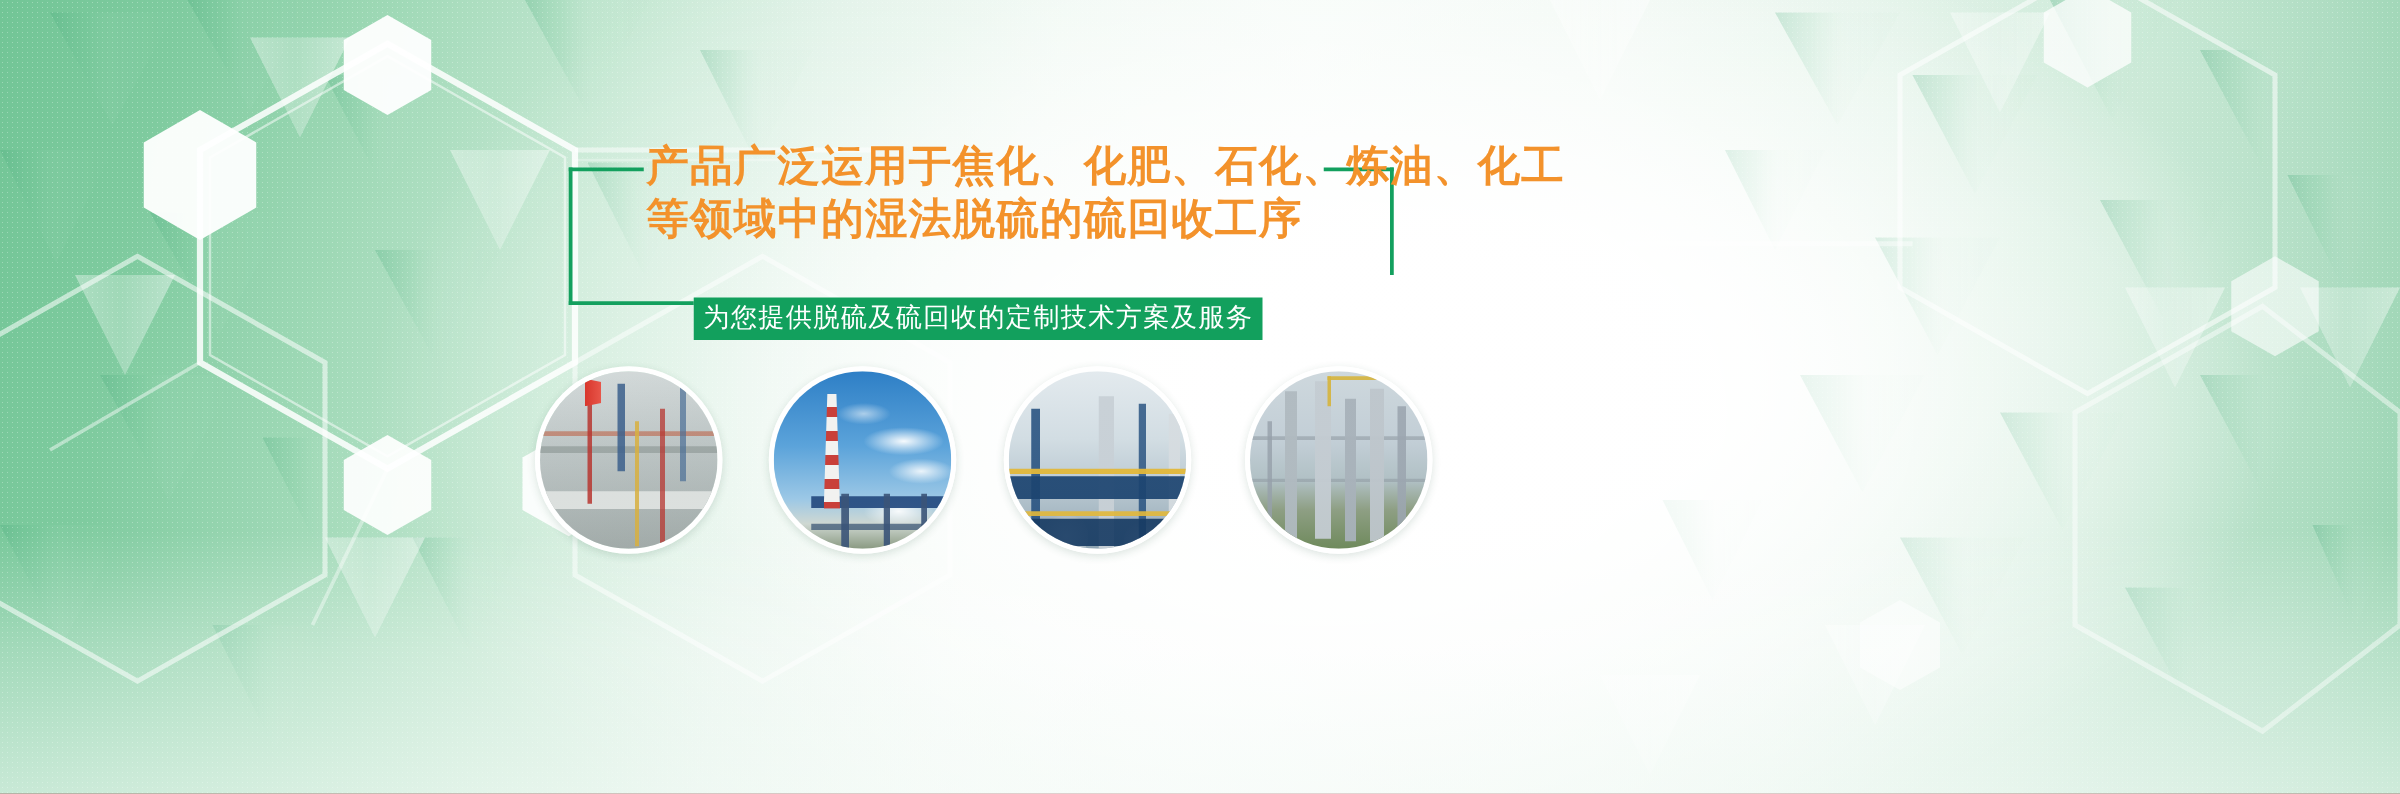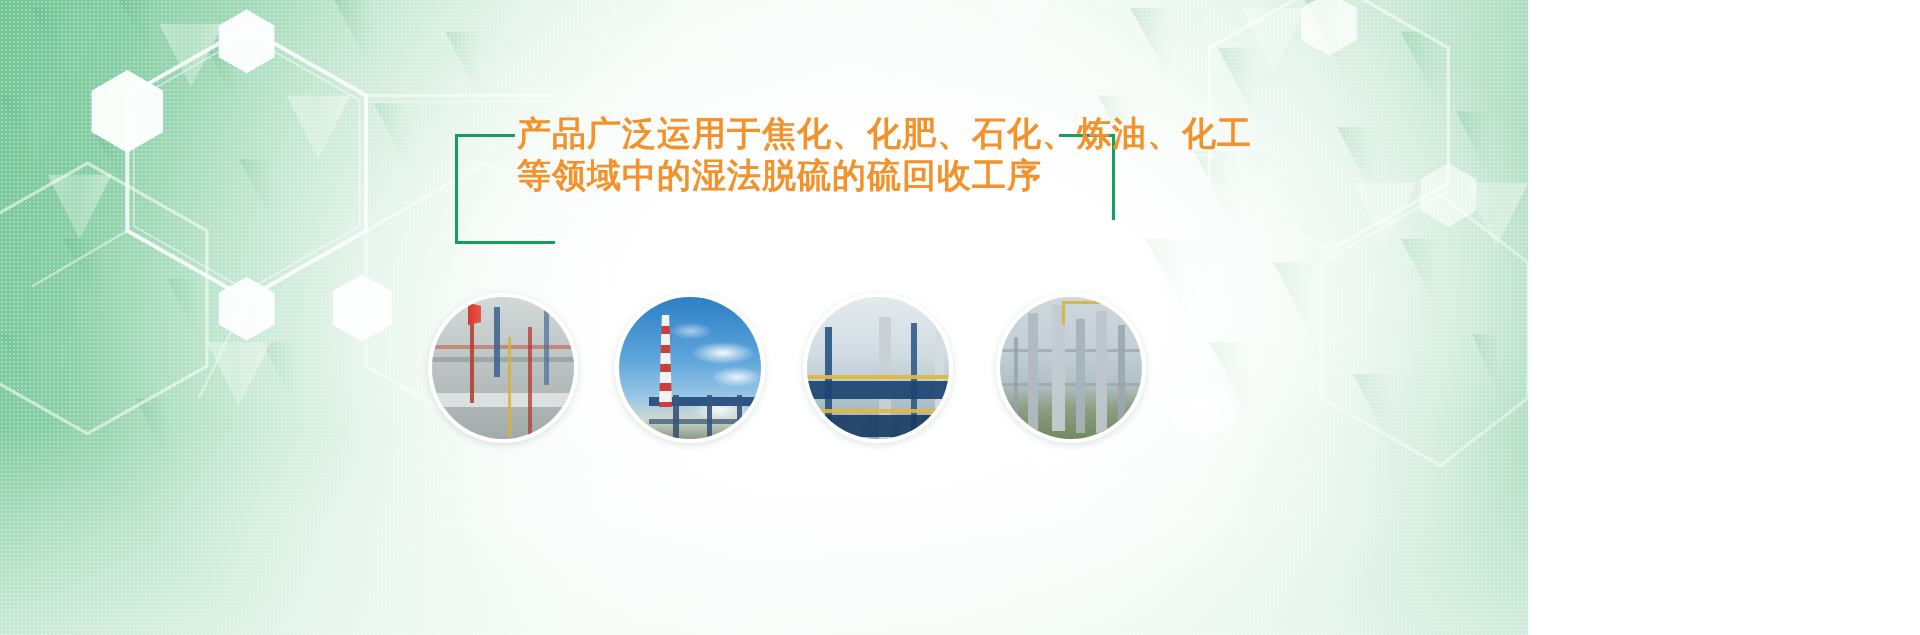--- a/index.html
+++ b/index.html
@@ -1,21 +1,21 @@
 <!DOCTYPE html>
 <html><head>
 <meta charset="utf-8">
 <title>Banner</title>
 <style>
   html,body{margin:0;padding:0;background:#fff;}
   body{font-family:"Liberation Sans","DejaVu Sans",sans-serif;}
 
   #banner{
     position:relative;
-    width:1528px;height:635px;
+    width:1920px;height:635px;
     overflow:hidden;
     background:#7f1d1d;
   }
 
   
   .bg-base{
     position:absolute;inset:0;
     background:
       radial-gradient(ellipse 900px 520px at 62% 48%, #ffffff 0%, rgba(255,255,255,0.92) 22%, rgba(247,252,248,0.55) 46%, rgba(220,242,228,0.12) 72%, rgba(255,255,255,0) 100%),
       linear-gradient(100deg,
@@ -302,20 +302,23 @@
       <div class="brk brk-bot-l"></div>
       <div class="brk brk-top-r"></div>
       <div class="brk brk-right"></div>
 
       <div class="headline">
         <div class="l1">产品广泛运用于焦化、化肥、石化、炼油、化工</div>
         <div class="l2">等领域中的湿法脱硫的硫回收工序</div>
       </div>
     </div>
 
+    <div class="greenbar">
+      <span class="txt">为您提供脱硫及硫回收的定制技术方案及服务</span>
+    </div>
 
     <div class="circles">
       <div class="circ" style="left:428px">
         <div class="photo ph1"></div>
       </div>
       <div class="circ" style="left:615px">
         <div class="photo ph2">
             <div class="rig"></div>
           </div>
       </div>

